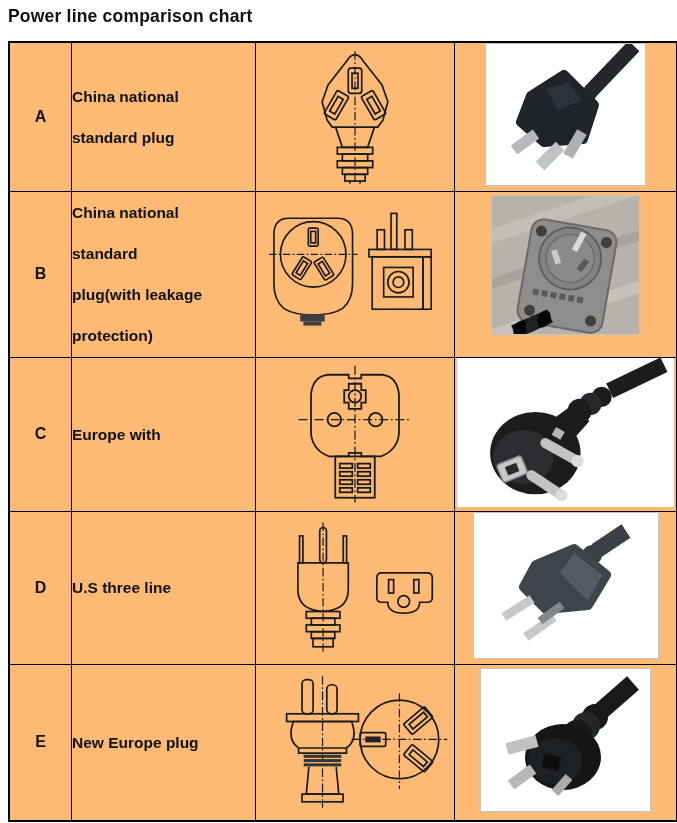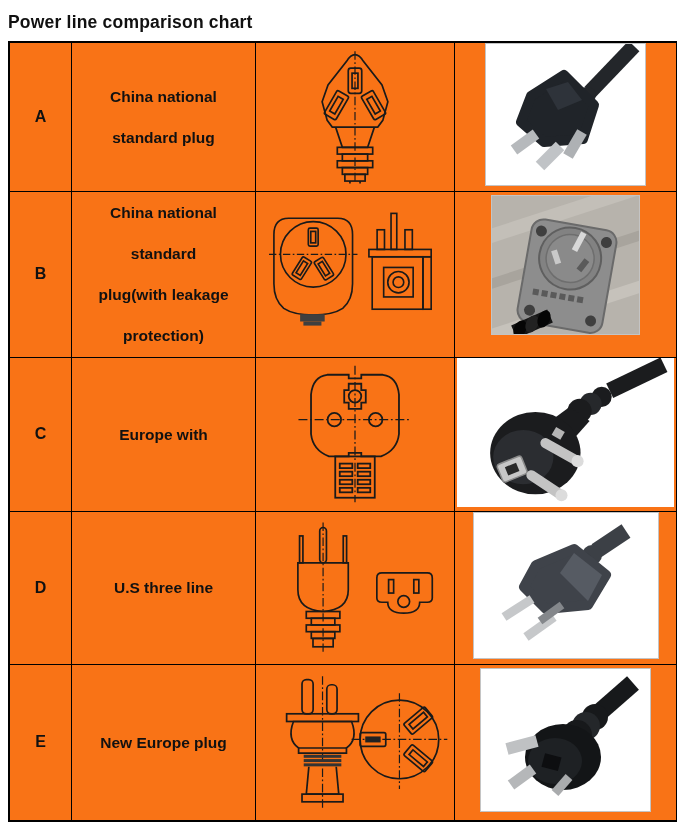--- a/index.html
+++ b/index.html
@@ -1,20 +1,20 @@
 <!DOCTYPE html>
 <html><head>
 <meta charset="utf-8">
 <style>
   html,body{margin:0;padding:0;background:#ffffff;}
   body{width:677px;height:823px;position:relative;font-family:"Liberation Sans",sans-serif;color:#111;}
-  .page-title{position:absolute;left:8px;top:12px;font-size:17.5px;font-weight:bold;letter-spacing:.2px;}
+  .page-title{position:absolute;left:8px;top:6px;font-size:17.5px;font-weight:bold;letter-spacing:.2px;}
   table.chart{position:absolute;left:8px;top:41px;border-collapse:collapse;table-layout:fixed;width:663px;}
   table.chart{border:2px solid #000;}
-  table.chart td{border:1px solid #000;padding:0;vertical-align:middle;overflow:hidden;background:#f97316;text-align:center;}
+  table.chart td{border:1px solid #000;padding:0;vertical-align:middle;overflow:hidden;background:#fdba74;}
   td.c-letter{width:61px;text-align:center;font-weight:bold;font-size:16px;}
   td.c-desc{width:183px;font-weight:bold;font-size:15.5px;line-height:41px;padding-left:9px;padding-right:4px;white-space:pre-line;}
   td.c-diagram{width:198px;text-align:center;}
   td.c-photo{width:221px;text-align:center;}
   tr.r-a{height:149px;} tr.r-b{height:166px;} tr.r-c{height:153px;} tr.r-d{height:153px;} tr.r-e{height:157px;}
   .photo-frame{display:inline-block;border:1px solid #c4c4c4;background:#fff;font-size:0;line-height:0;}
   .photo-plain{display:inline-block;background:#fff;font-size:0;line-height:0;}
   .diag{display:inline-block;vertical-align:middle;}
   svg{display:block;}
 </style>

